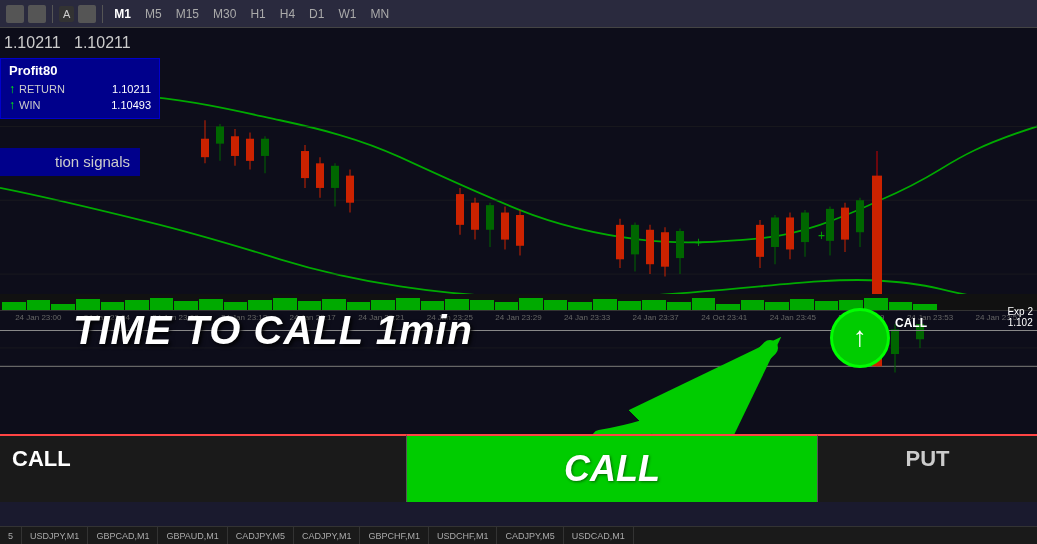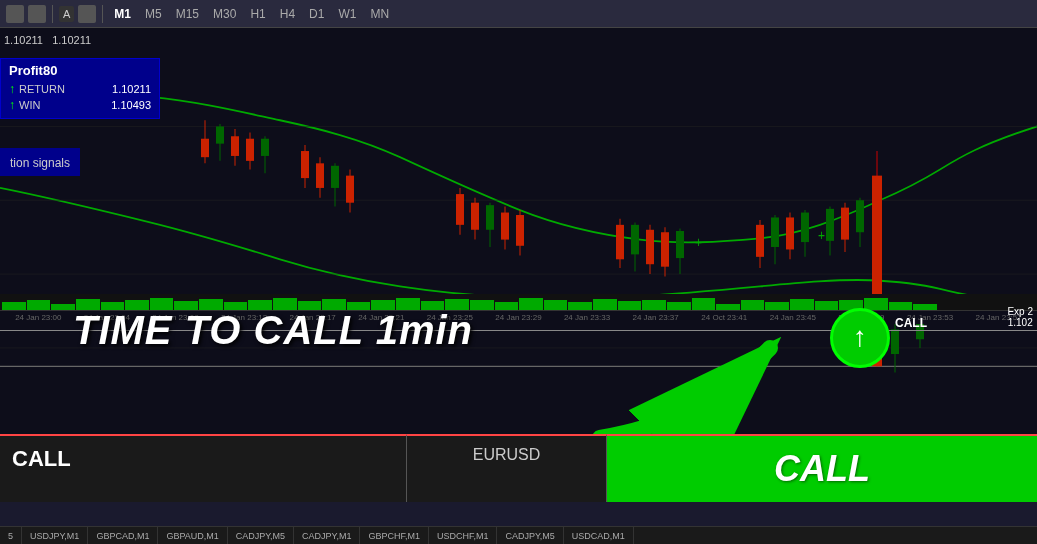--- a/index.html
+++ b/index.html
@@ -63,21 +63,21 @@
       background: #0d0d1a;
       overflow: hidden;
     }
 
     
     #price-label {
       position: absolute;
       top: 6px;
       left: 4px;
       color: #ccc;
-      font-size: 11px;
+      font-size: 16px;
       z-index: 5;
     }
 
     
     #info-box {
       position: absolute;
       top: 30px;
       left: 0;
       width: 160px;
       background: #00008b;
@@ -105,21 +105,22 @@
     #signals-box {
       position: absolute;
       top: 120px;
       left: 0;
       background: #00008b;
       padding: 5px 10px;
       z-index: 5;
     }
     #signals-box span {
       color: #ccc;
-      font-size: 12px;
+      font-size: 15px;
+      margin-left: 45px;
     }
 
     
     #time-to-call {
       position: absolute;
       top: 280px;
       left: 60px;
       color: #fff;
       font-size: 40px;
       font-weight: 900;
@@ -586,25 +587,25 @@
     <span class="time-label">24 Jan 23:49</span>
     <span class="time-label">24 Jan 23:53</span>
     <span class="time-label">24 Jan 23:57</span>
   </div>
 </div>
 
 <div id="bottom-bar">
   <div id="bottom-call-section">
     <span class="call-label">CALL</span>
   </div>
-  <div id="bottom-eurusd-section">
-    <span>EURUSD</span>
-  </div>
   <div id="bottom-green-call">
     <span>CALL</span>
+  </div>
+  <div id="bottom-put-section">
+    <span>PUT</span>
   </div>
 </div>
 
 <div id="symbol-tabs">
   <div class="sym-tab">5</div>
   <div class="sym-tab">USDJPY,M1</div>
   <div class="sym-tab">GBPCAD,M1</div>
   <div class="sym-tab">GBPAUD,M1</div>
   <div class="sym-tab">CADJPY,M5</div>
   <div class="sym-tab">CADJPY,M1</div>

